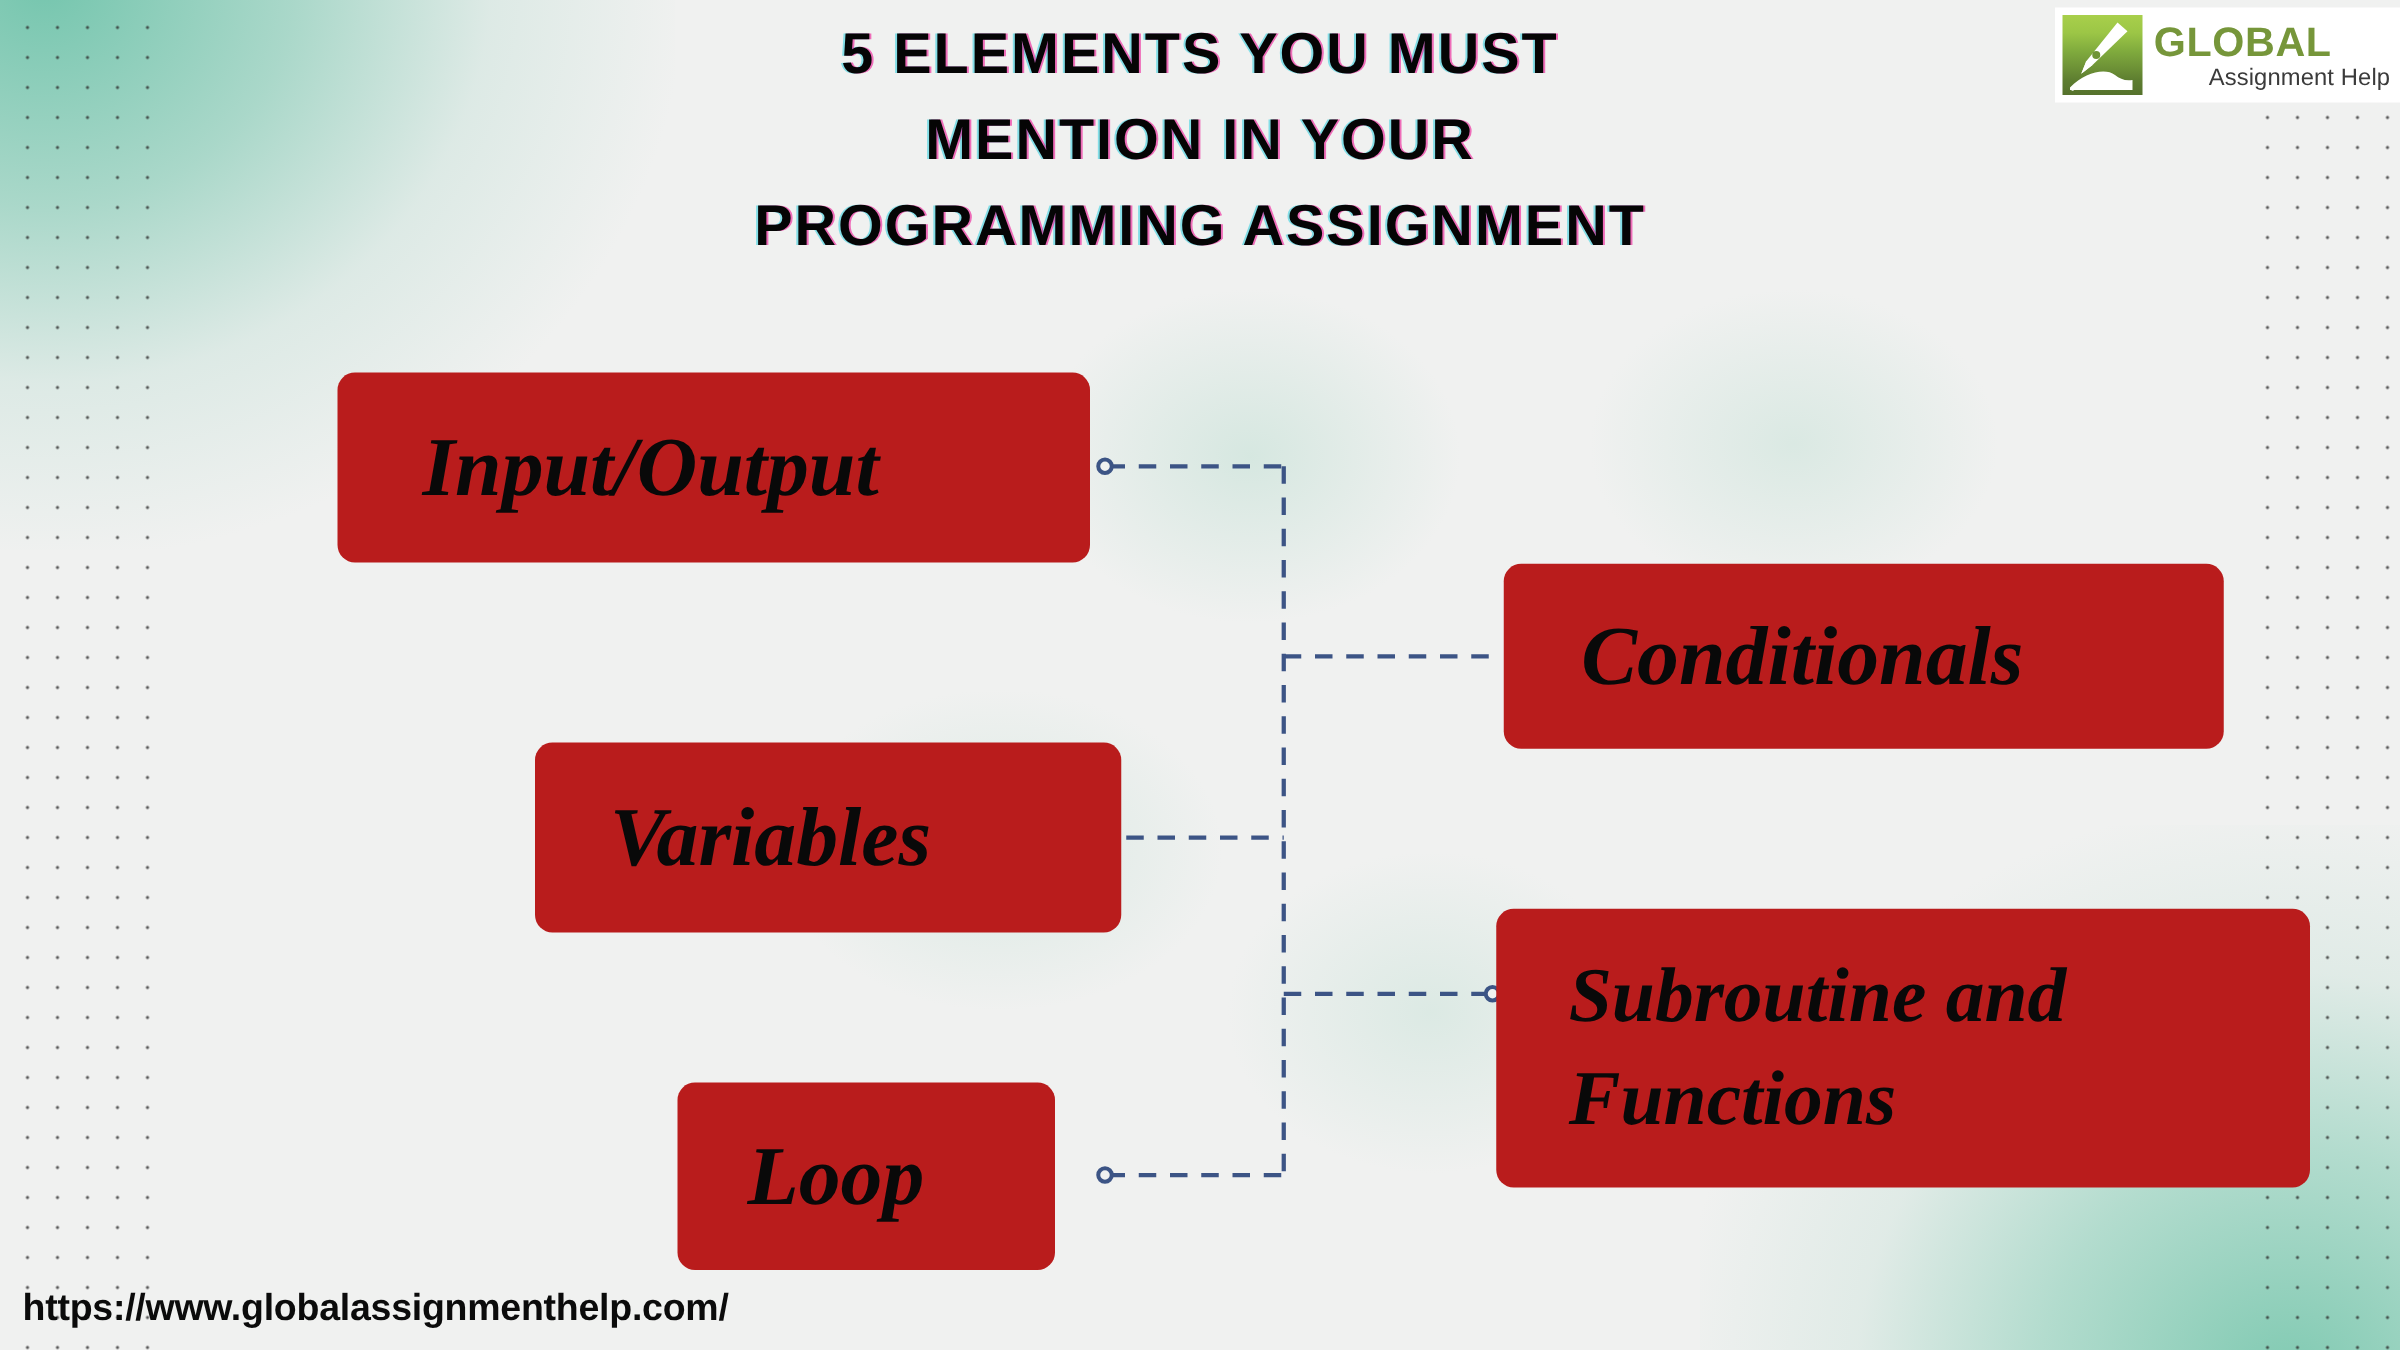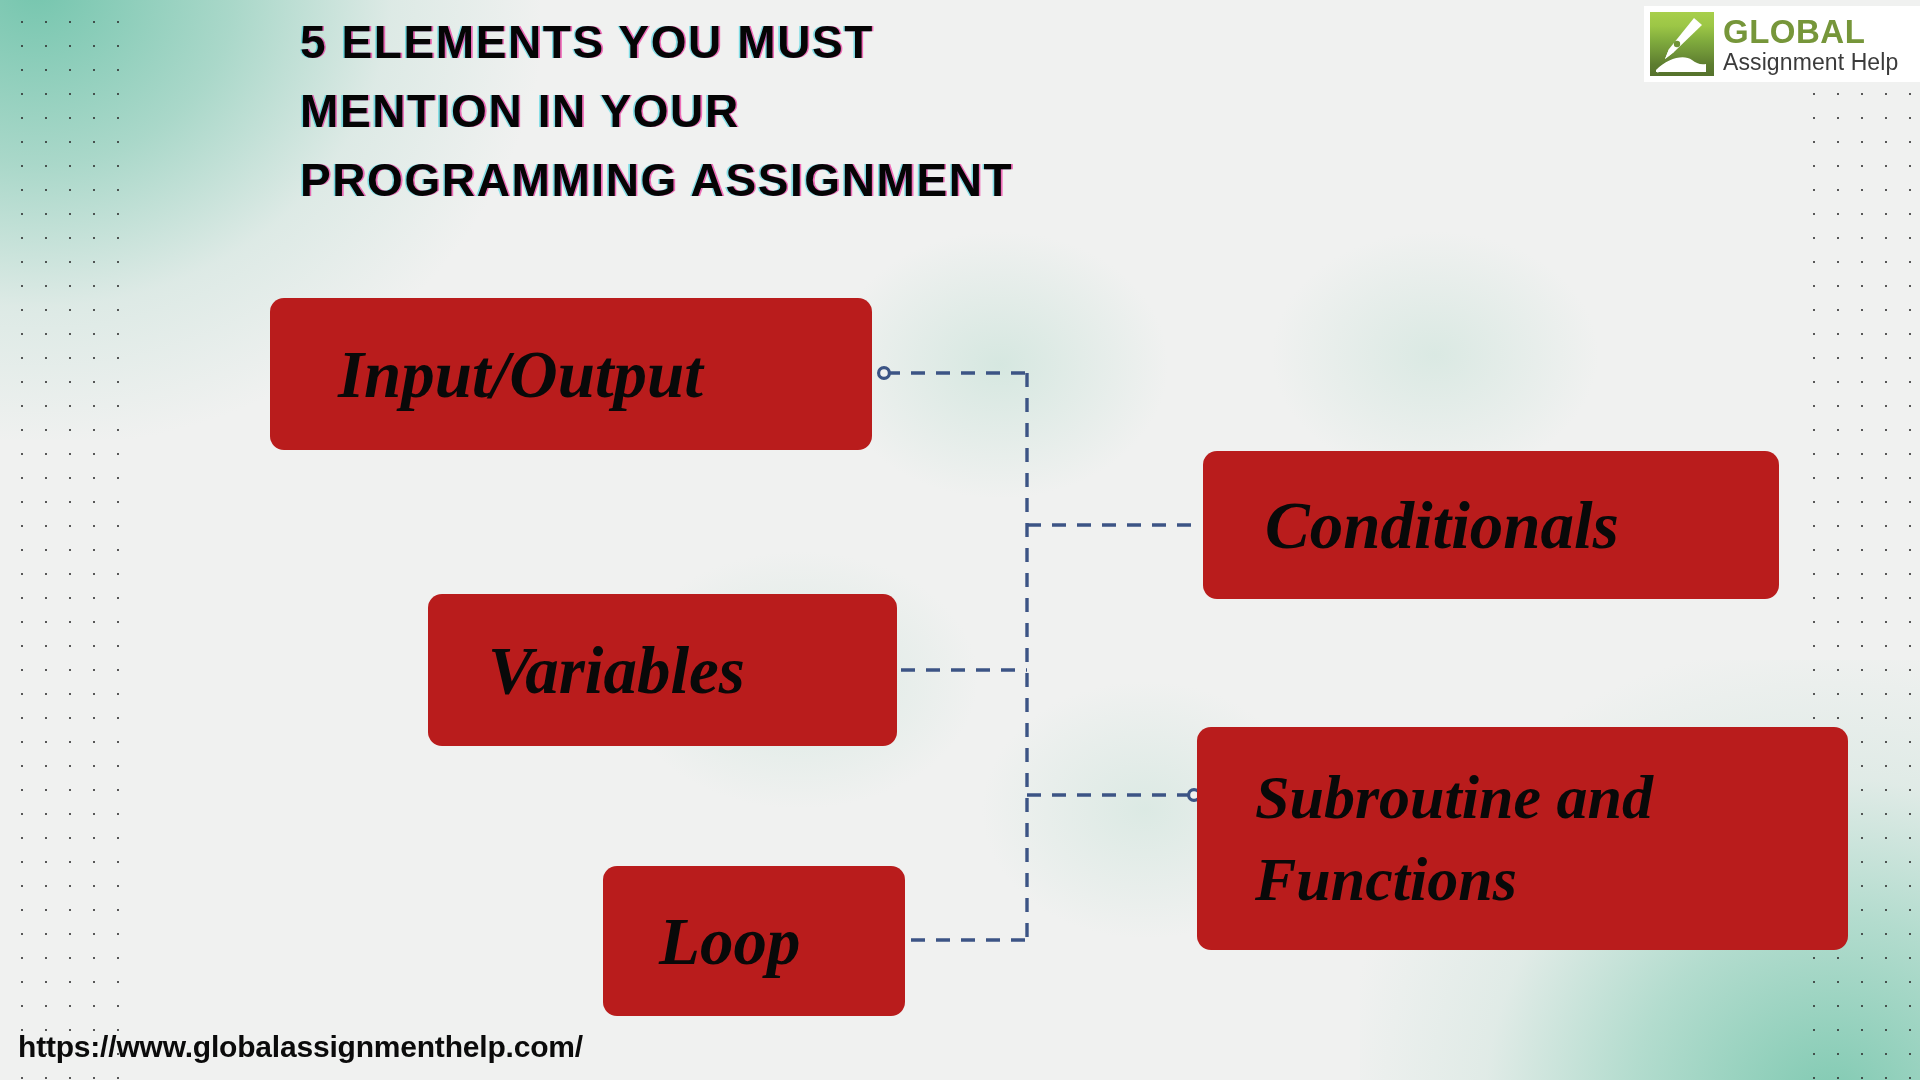--- a/index.html
+++ b/index.html
@@ -117,35 +117,36 @@
   .logo-title {
     font-family: "Liberation Sans", sans-serif;
     font-size: 33px;
     font-weight: bold;
     color: #76963a;
     letter-spacing: 0.5px;
     display: block;
   }
   .logo-sub {
     font-family: "Liberation Sans", sans-serif;
-    font-size: 23px;
+    font-size: 19px;
     font-weight: normal;
     color: #3b3b3b;
     display: block;
     margin-top: 3px;
     letter-spacing: 0.1px;
+    margin-left: 44px;
   }
 
   
   .heading {
     position: absolute;
     left: 300px;
     top: 8px;
     width: 1320px;
-    text-align: left;
+    text-align: center;
     font-family: "Liberation Sans", sans-serif;
     font-weight: bold;
     font-size: 46px;
     line-height: 1.5;
     letter-spacing: 1.6px;
     color: #050505;
     text-transform: uppercase;
     text-shadow: 1.6px 0 0 rgba(236,0,140,0.55),
                 -1.6px 0 0 rgba(0,200,220,0.45);
   }
@@ -184,21 +185,21 @@
     padding: 0 0 0 68px;
     font-size: 67px;
   }
   .node-variables {
     left: 428px; top: 594px;  width: 469px; height: 152px;
     padding: 0 0 0 60px;
     font-size: 67px;
     justify-content: flex-end;
   }
   .node-loop {
-    left: 603px; top: 866px;  width: 302px; height: 150px;
+    left: 542px; top: 866px;  width: 302px; height: 150px;
     padding: 0 0 0 56px;
     font-size: 67px;
   }
   .node-conditionals {
     left: 1203px; top: 451px; width: 576px; height: 148px;
     padding: 0 0 0 62px;
     font-size: 67px;
   }
   .node-subroutine {
     left: 1197px; top: 727px; width: 651px; height: 223px;

